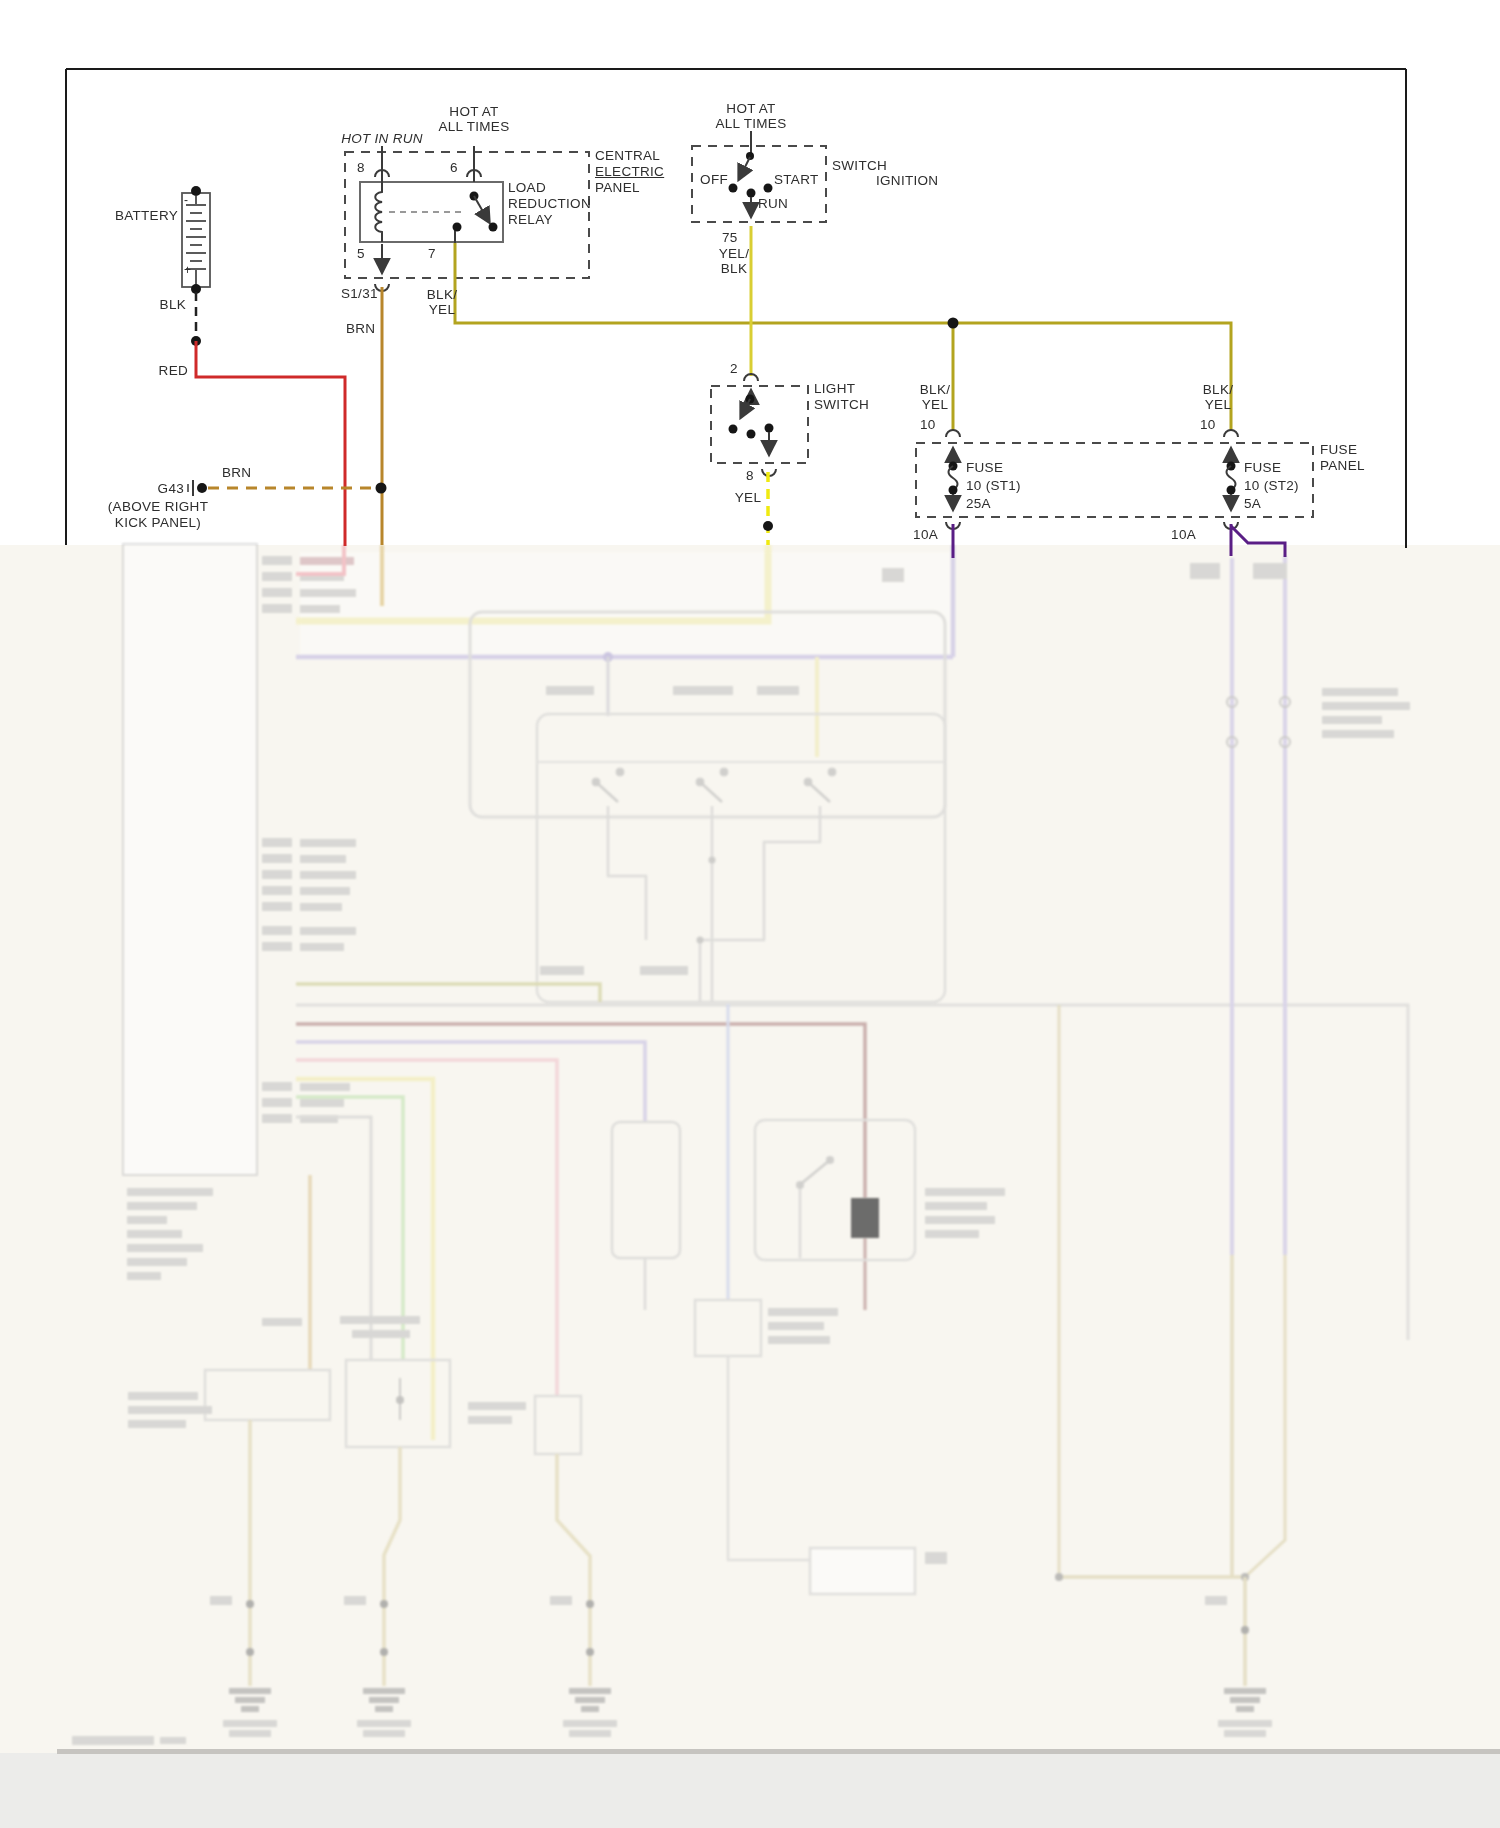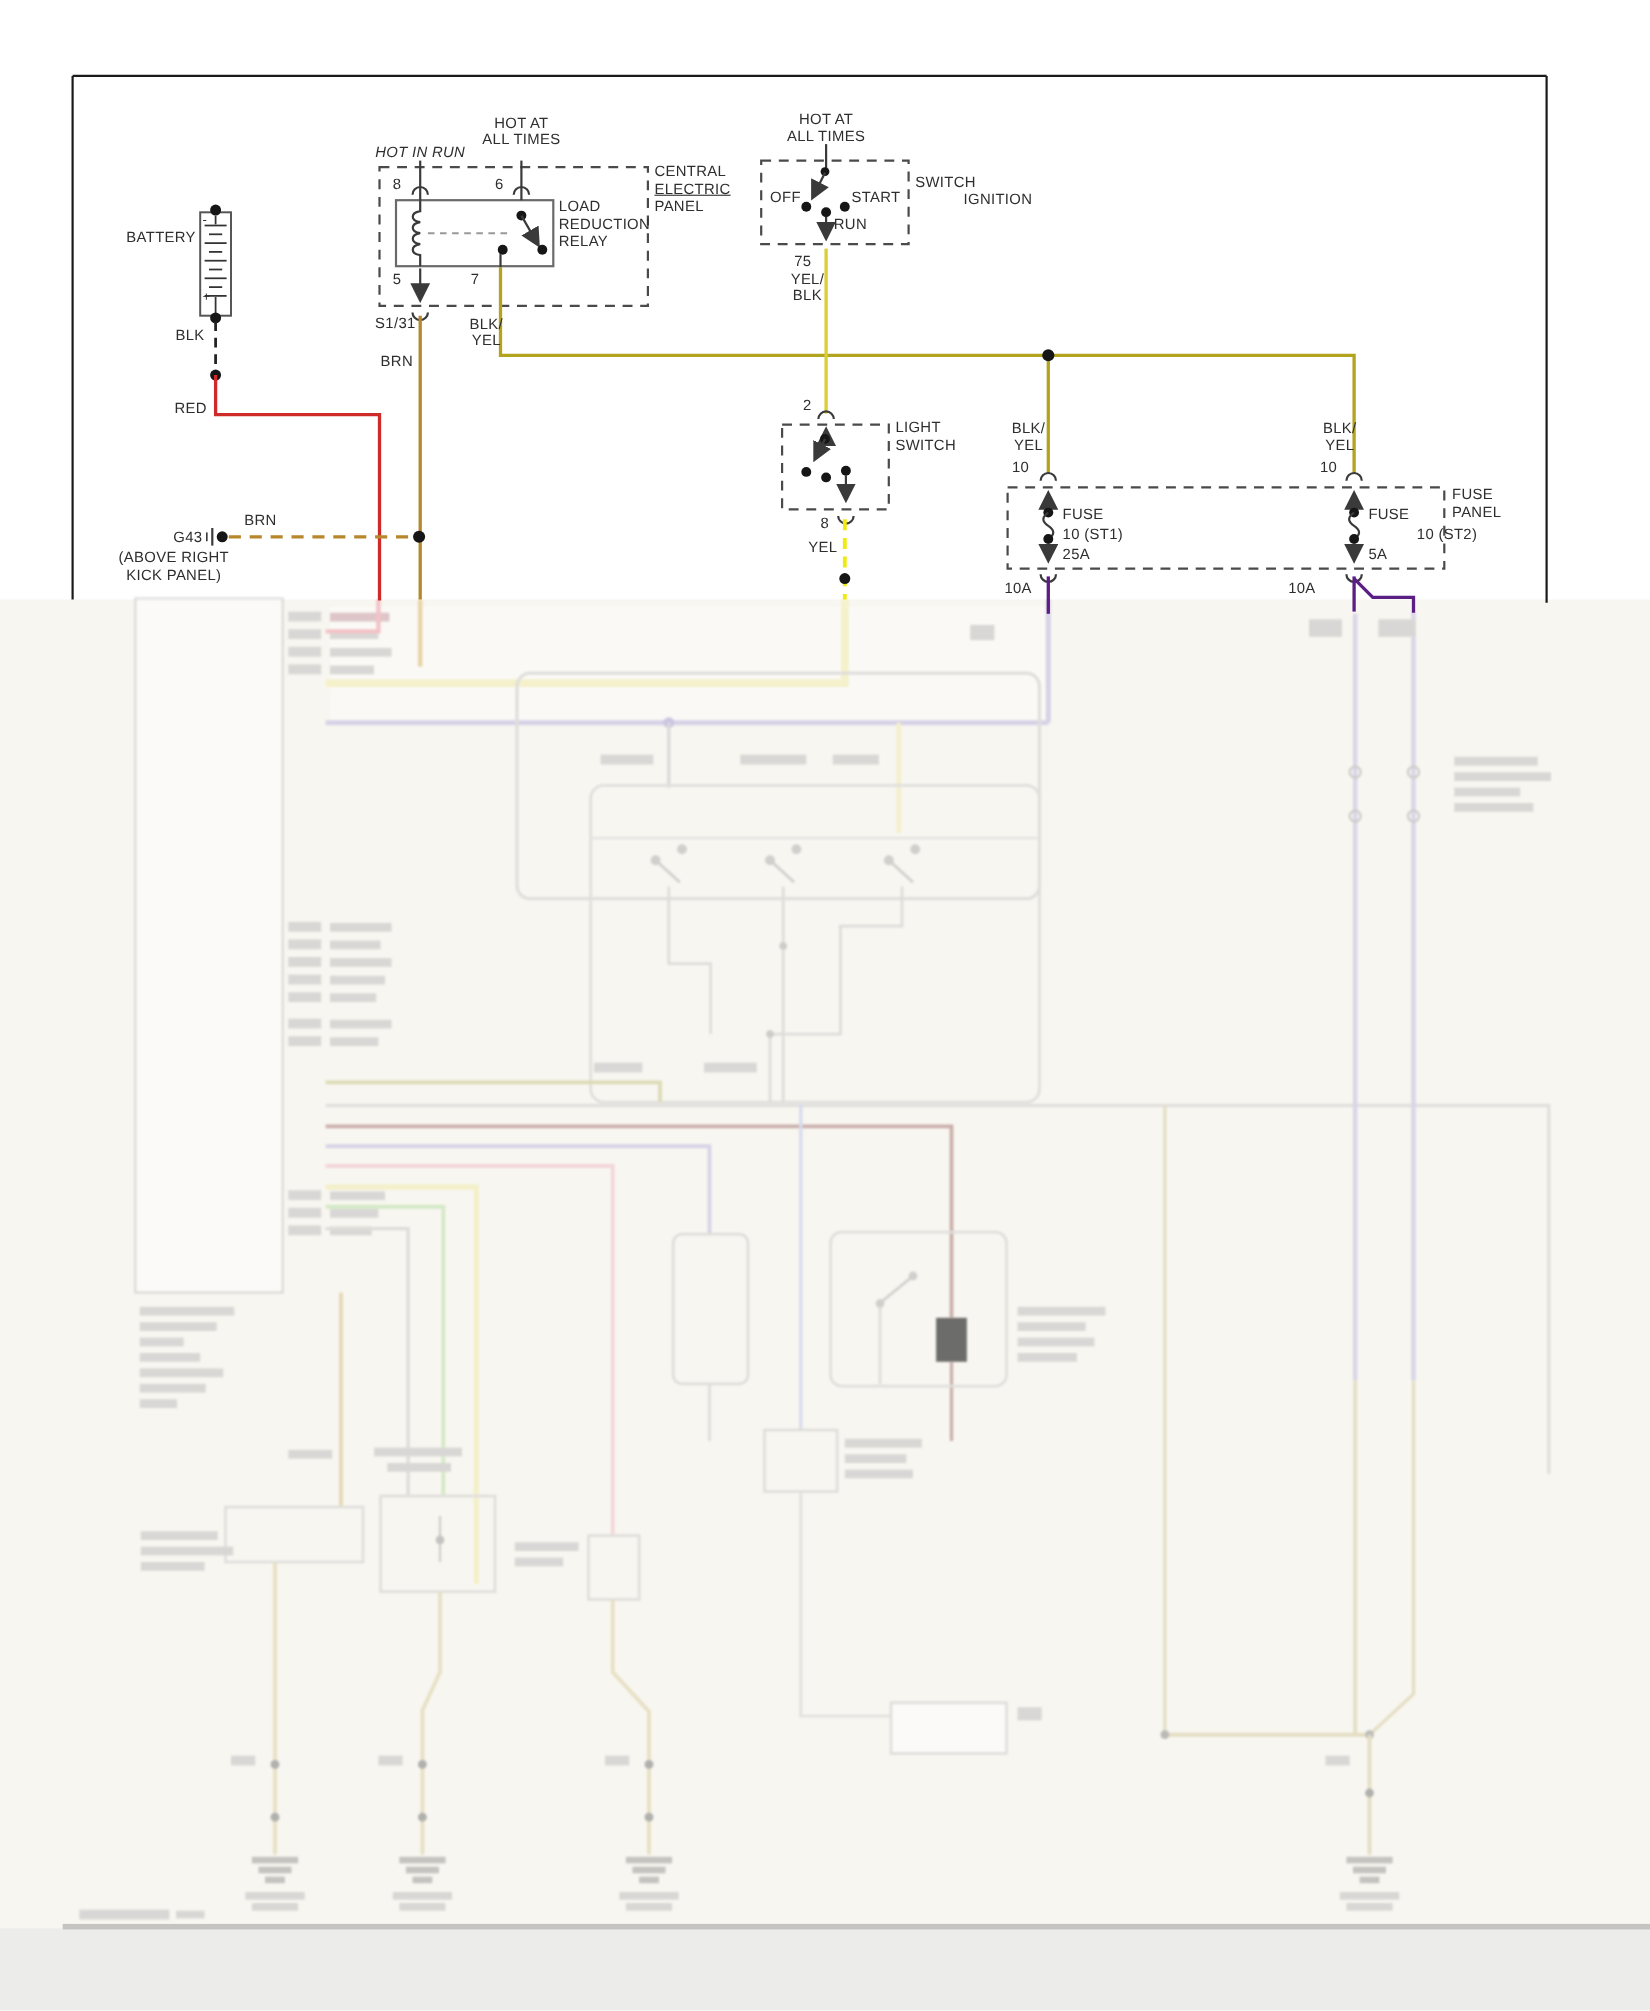--- a/index.html
+++ b/index.html
@@ -421,20 +421,20 @@
 <span class="lbl" style="left:920px;top:417px;">10</span>
 <span class="lbl" style="left:966px;top:460px;">FUSE</span>
 <span class="lbl" style="left:966px;top:478px;">10 (ST1)</span>
 <span class="lbl" style="left:966px;top:496px;">25A</span>
 <span class="lbl rt" style="left:898px;top:527px;width:40px;">10A</span>
 
 <span class="lbl ctr" style="left:1196px;top:382px;width:44px;">BLK/</span>
 <span class="lbl ctr" style="left:1196px;top:397px;width:44px;">YEL</span>
 <span class="lbl" style="left:1200px;top:417px;">10</span>
 <span class="lbl" style="left:1244px;top:460px;">FUSE</span>
-<span class="lbl" style="left:1244px;top:478px;margin-left:44px;">10 (ST2)</span>
+<span class="lbl" style="left:1244px;top:478px;">10 (ST2)</span>
 <span class="lbl" style="left:1244px;top:496px;text-align:right;">5A</span>
 <span class="lbl rt" style="left:1156px;top:527px;width:40px;">10A</span>
 
 <span class="lbl" style="left:1320px;top:442px;">FUSE</span>
 <span class="lbl" style="left:1320px;top:458px;">PANEL</span>
 
 </div>
 
 </body></html>

